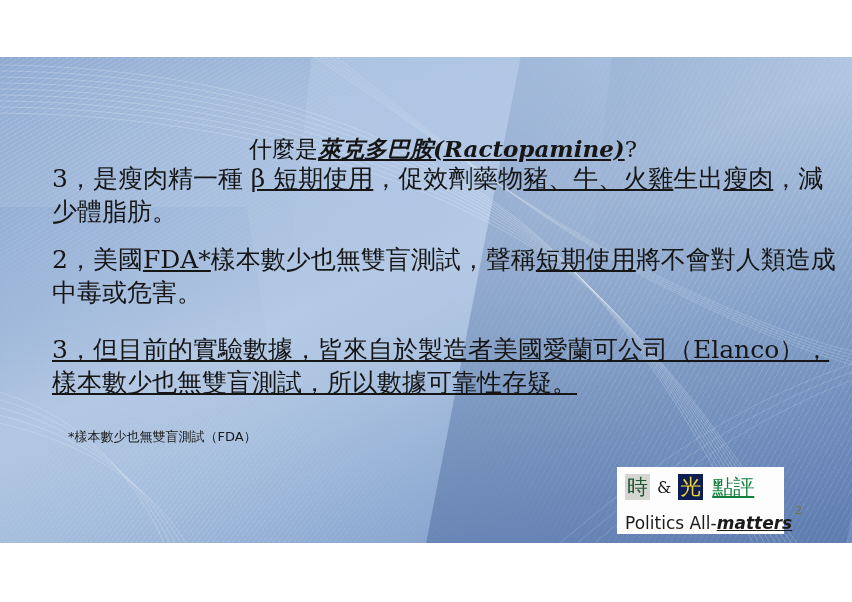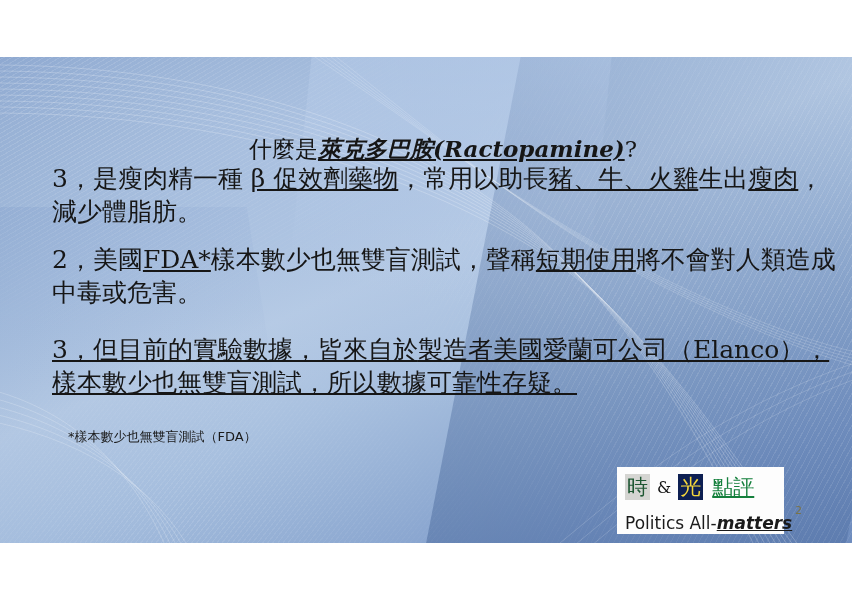--- a/index.html
+++ b/index.html
@@ -291,21 +291,21 @@
     <div class="bg-stripes-b"></div>
     <div class="bg-stripes-c"></div>
 
     <div id="body-text">
 
       <div class="title-line">
         <span>什麼是</span><span class="title-emph">萊克多巴胺(Ractopamine)</span><span>?</span>
       </div>
 
       <div class="para para-1">
-        <span>3，是瘦肉精一種 </span><span class="u">β 促效劑藥物</span><span>，常用以助長</span><span class="u">豬、牛、火雞</span><span>生出</span><span class="u">瘦肉</span><span>，減少體脂肪。</span>
+        <span>3，是瘦肉精一種 </span><span class="u">β 短期使用</span><span>，促效劑藥物</span><span class="u">豬、牛、火雞</span><span>生出</span><span class="u">瘦肉</span><span>，減少體脂肪。</span>
       </div>
 
       <div class="para para-2">
         <span>2，美國</span><span class="u">FDA*</span><span>樣本數少也無雙盲測試，聲稱</span><span class="u">短期使用</span><span>將不會對人類造成中毒或危害。</span>
       </div>
 
       <div class="para para-3">
         <span>3，但目前的實驗數據，皆來自於</span><span class="u">製造者</span><span>美國愛蘭可公司（Elanco），樣本數少也無雙盲測試，所以數據</span><span class="u">可靠性存疑</span><span>。</span>
       </div>
 

